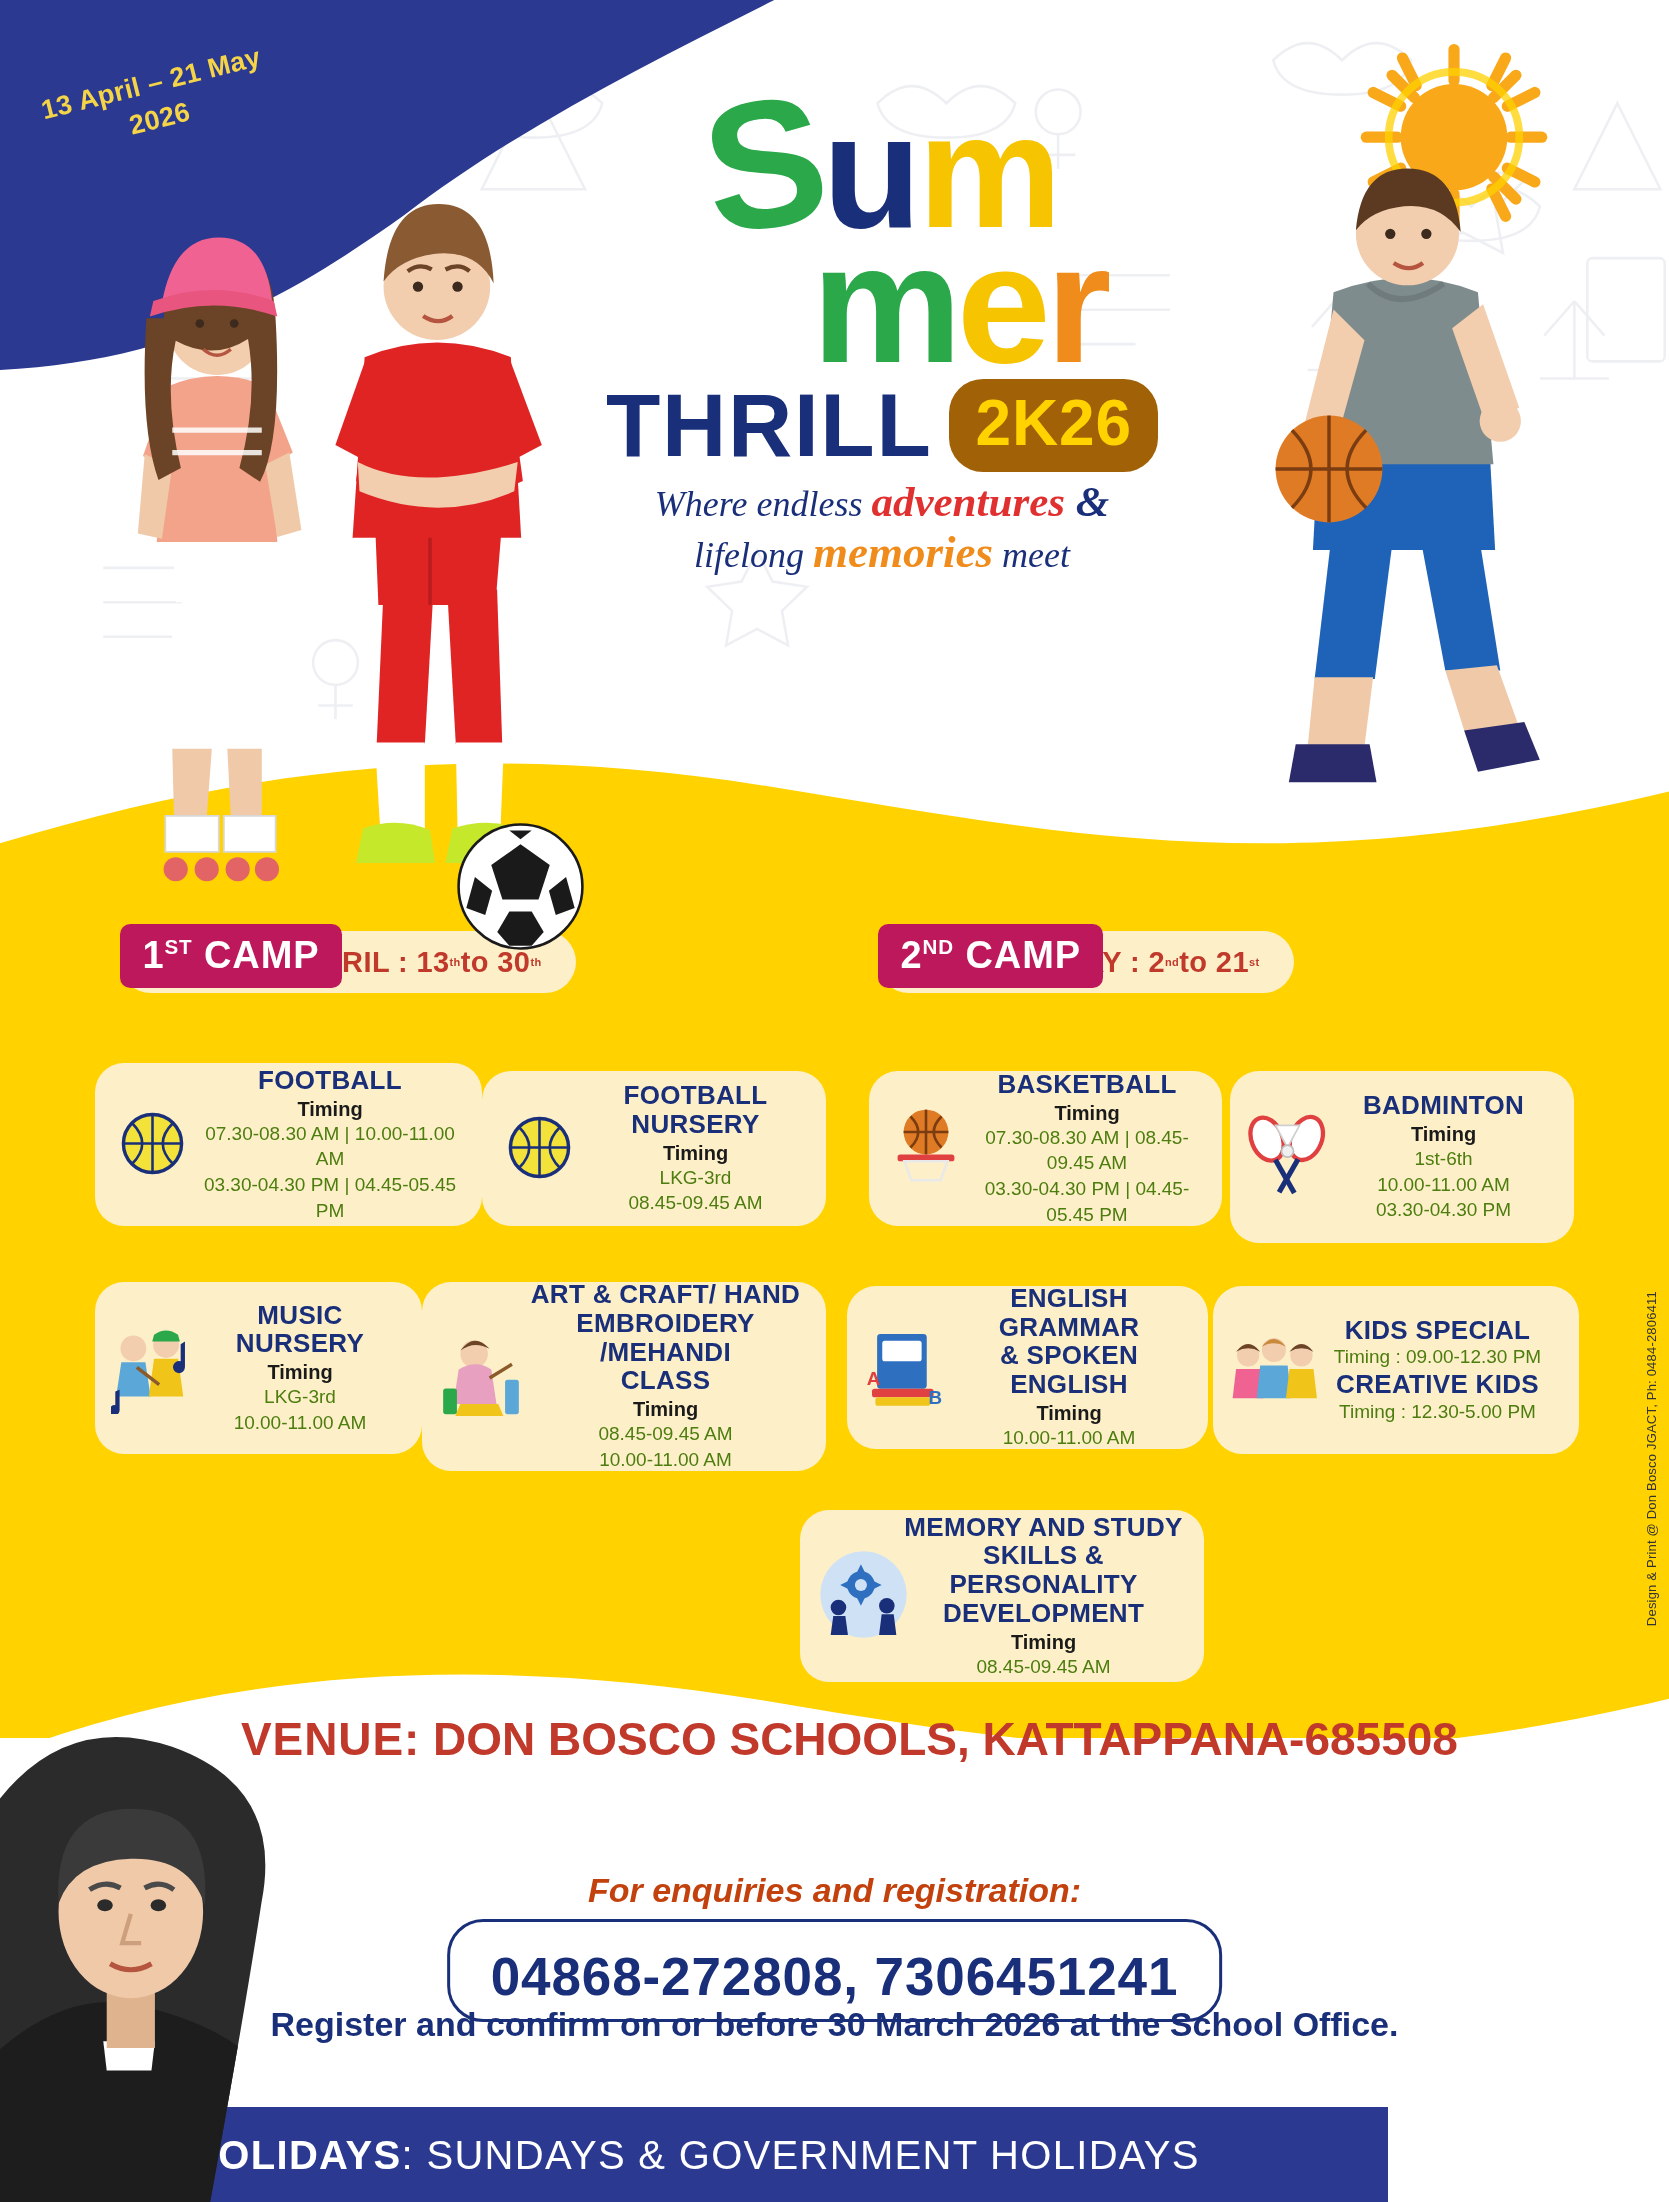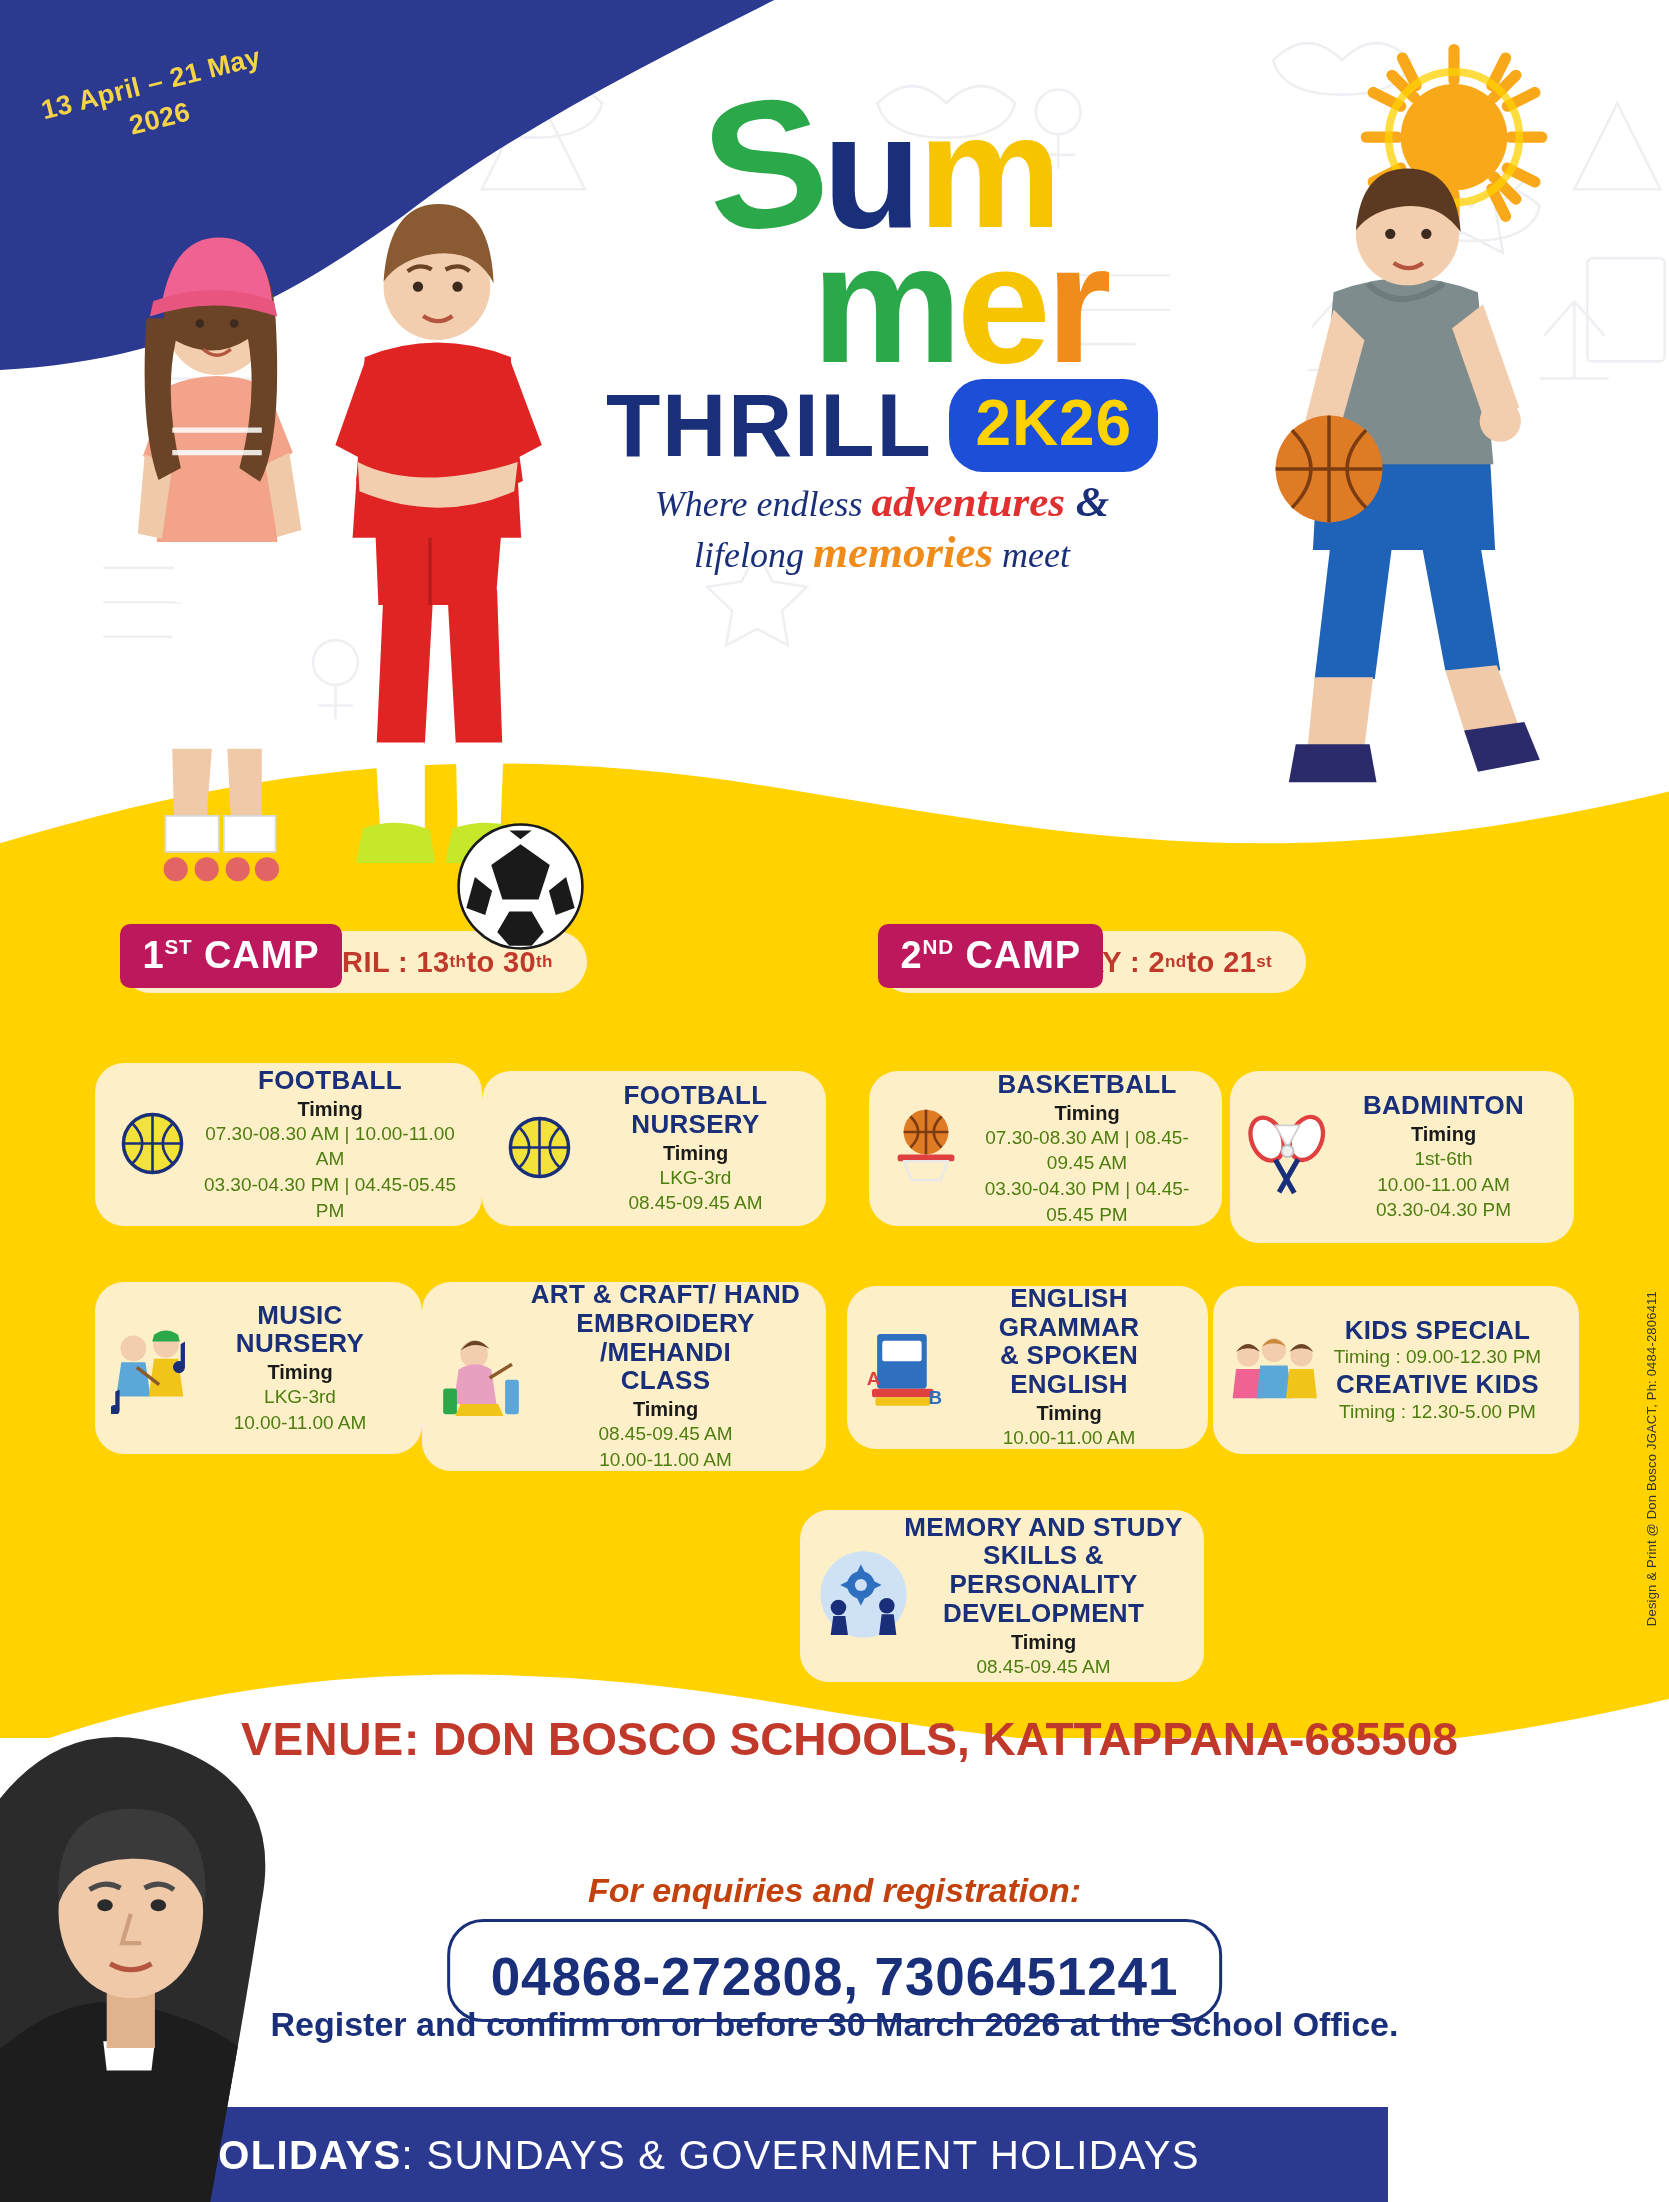--- a/index.html
+++ b/index.html
@@ -73,21 +73,21 @@
     font-size:169px; font-weight:bold; letter-spacing:-5.2px;
   }
   .thrill-row {
     position:relative; margin-top:-22.4px;
     display:flex; align-items:center; justify-content:center; gap:17px;
   }
   .thrill {
     font-size:89px; font-weight:bold; color:#1a2f7a; letter-spacing:1.7px;
   }
   .k26 {
-    background:#1d4ed8; color:#ffd200; font-size:64px; font-weight:bold;
+    background:#a16207; color:#ffd200; font-size:64px; font-weight:bold;
     padding:6.9px 26px 12px; border-radius:34px; letter-spacing:0.9px;
   }
   .tagline {
     margin-top:0; text-align:center; color:#1a2f7a;
     font-family:Liberation Serif, serif; font-style:italic;
   }
   .tagline .l1 { font-size:36px; }
   .tagline .l2 { font-size:36px; }
   .tagline .hi-red { color:#e03030; font-weight:bold; font-size:43px; }
   .tagline .hi-org { color:#f08c1b; font-weight:bold; font-size:45px; }
@@ -106,21 +106,21 @@
     color:#c0392b; font-size:29px; font-weight:bold; letter-spacing:0.4px;
     white-space:nowrap;
   }
   .camp-tag {
     position:absolute; left:0; top:-6.9px;
     background:#be185d; color:#fff; border-radius:10.3px;
     padding:10.3px 22.4px; font-size:38px; font-weight:bold; letter-spacing:0.9px;
     white-space:nowrap;
   }
   .camp-tag sup { font-size:20.6px; }
-  .camp-pill sup { font-size:17px; }
+  .camp-pill sup { font-size:11px; }
 
   
   .card {
     position:absolute; background:#fdf0c8; border-radius:29px;
     z-index:12; box-sizing:border-box; padding:12px 15.5px;
     display:flex; align-items:center;
   }
   .card .ico { flex:0 0 auto; width:83px; text-align:center; }
   .card .body { flex:1 1 auto; text-align:center; }
   .card .title {

